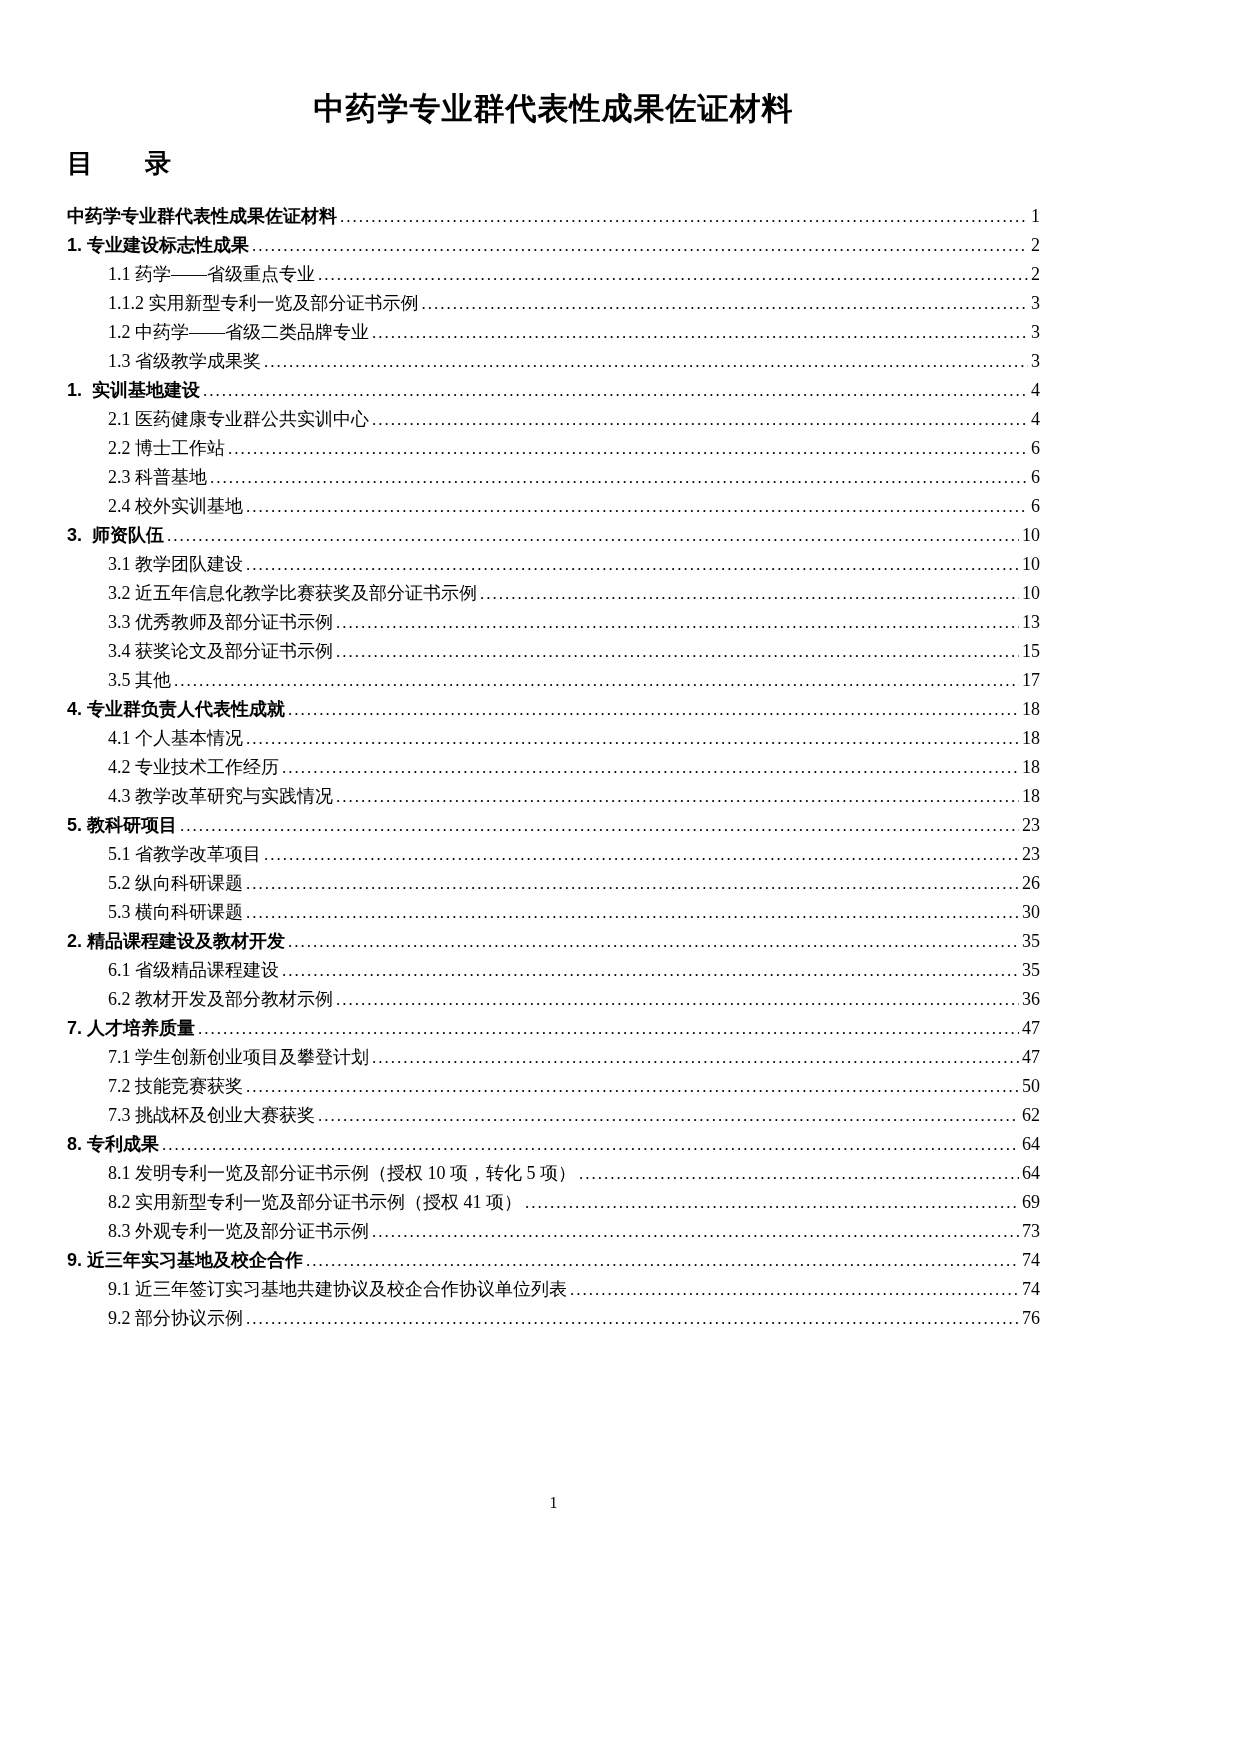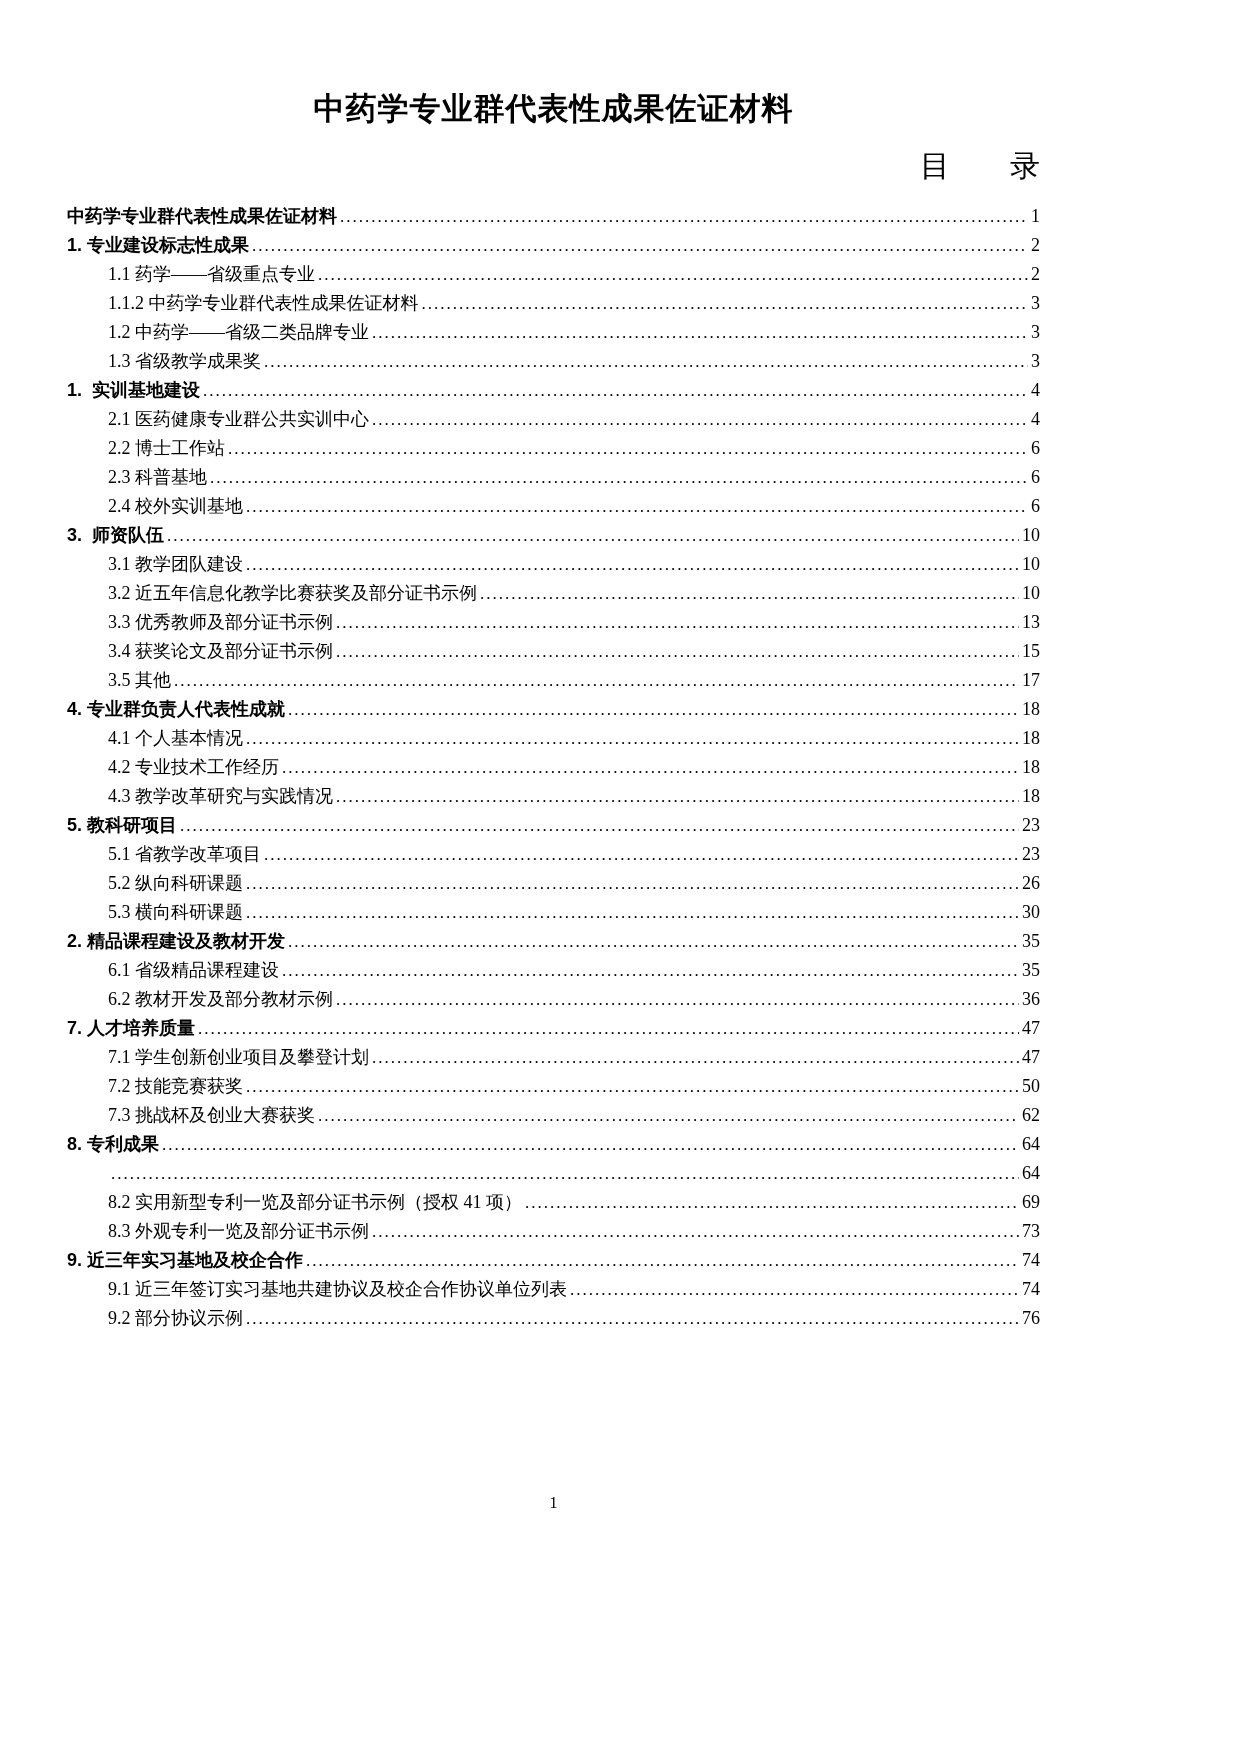--- a/index.html
+++ b/index.html
@@ -24,24 +24,24 @@
     font-weight: bold;
     font-size: 31px;
     letter-spacing: 1px;
     white-space: pre;
   }
   .toc-heading {
     position: absolute;
     top: 130px;
     left: 67px;
     width: 973px;
-    text-align: right;
+    text-align: left;
     font-family: "Liberation Sans", "DejaVu Sans", sans-serif;
-    font-weight: normal;
-    font-size: 30px;
+    font-weight: bold;
+    font-size: 26px;
     white-space: pre;
   }
   .toc {
     position: absolute;
     top: 186px;
     left: 67px;
     width: 973px;
   }
   .toc-row {
     display: flex;
@@ -108,21 +108,21 @@
         <span class="toc-label">1. 专业建设标志性成果</span>
         <span class="toc-leader"></span>
         <span class="toc-page">2</span>
       </div>
       <div class="toc-row level-1">
         <span class="toc-label">1.1 药学——省级重点专业</span>
         <span class="toc-leader"></span>
         <span class="toc-page">2</span>
       </div>
       <div class="toc-row level-1">
-        <span class="toc-label">1.1.2 中药学专业群代表性成果佐证材料</span>
+        <span class="toc-label">1.1.2 实用新型专利一览及部分证书示例</span>
         <span class="toc-leader"></span>
         <span class="toc-page">3</span>
       </div>
       <div class="toc-row level-1">
         <span class="toc-label">1.2 中药学——省级二类品牌专业</span>
         <span class="toc-leader"></span>
         <span class="toc-page">3</span>
       </div>
       <div class="toc-row level-1">
         <span class="toc-label">1.3 省级教学成果奖</span>
@@ -258,20 +258,21 @@
         <span class="toc-label">7.3 挑战杯及创业大赛获奖</span>
         <span class="toc-leader"></span>
         <span class="toc-page">62</span>
       </div>
       <div class="toc-row level-0 bold">
         <span class="toc-label">8. 专利成果</span>
         <span class="toc-leader"></span>
         <span class="toc-page">64</span>
       </div>
       <div class="toc-row level-1">
+        <span class="toc-label">8.1 发明专利一览及部分证书示例（授权 10 项，转化 5 项）</span>
         <span class="toc-leader"></span>
         <span class="toc-page">64</span>
       </div>
       <div class="toc-row level-1">
         <span class="toc-label">8.2 实用新型专利一览及部分证书示例（授权 41 项）</span>
         <span class="toc-leader"></span>
         <span class="toc-page">69</span>
       </div>
       <div class="toc-row level-1">
         <span class="toc-label">8.3 外观专利一览及部分证书示例</span>

